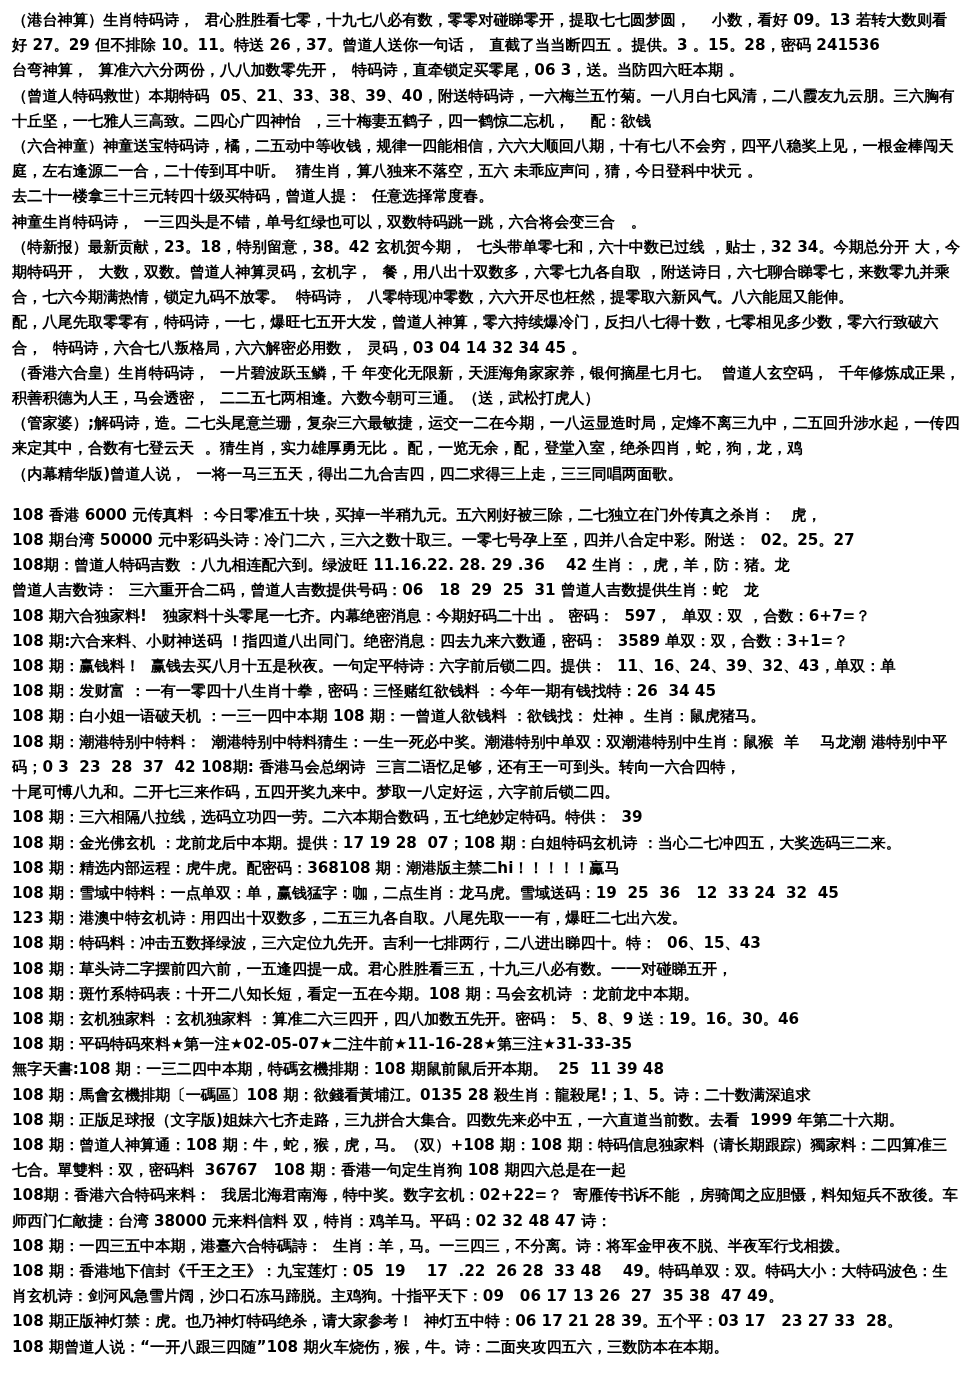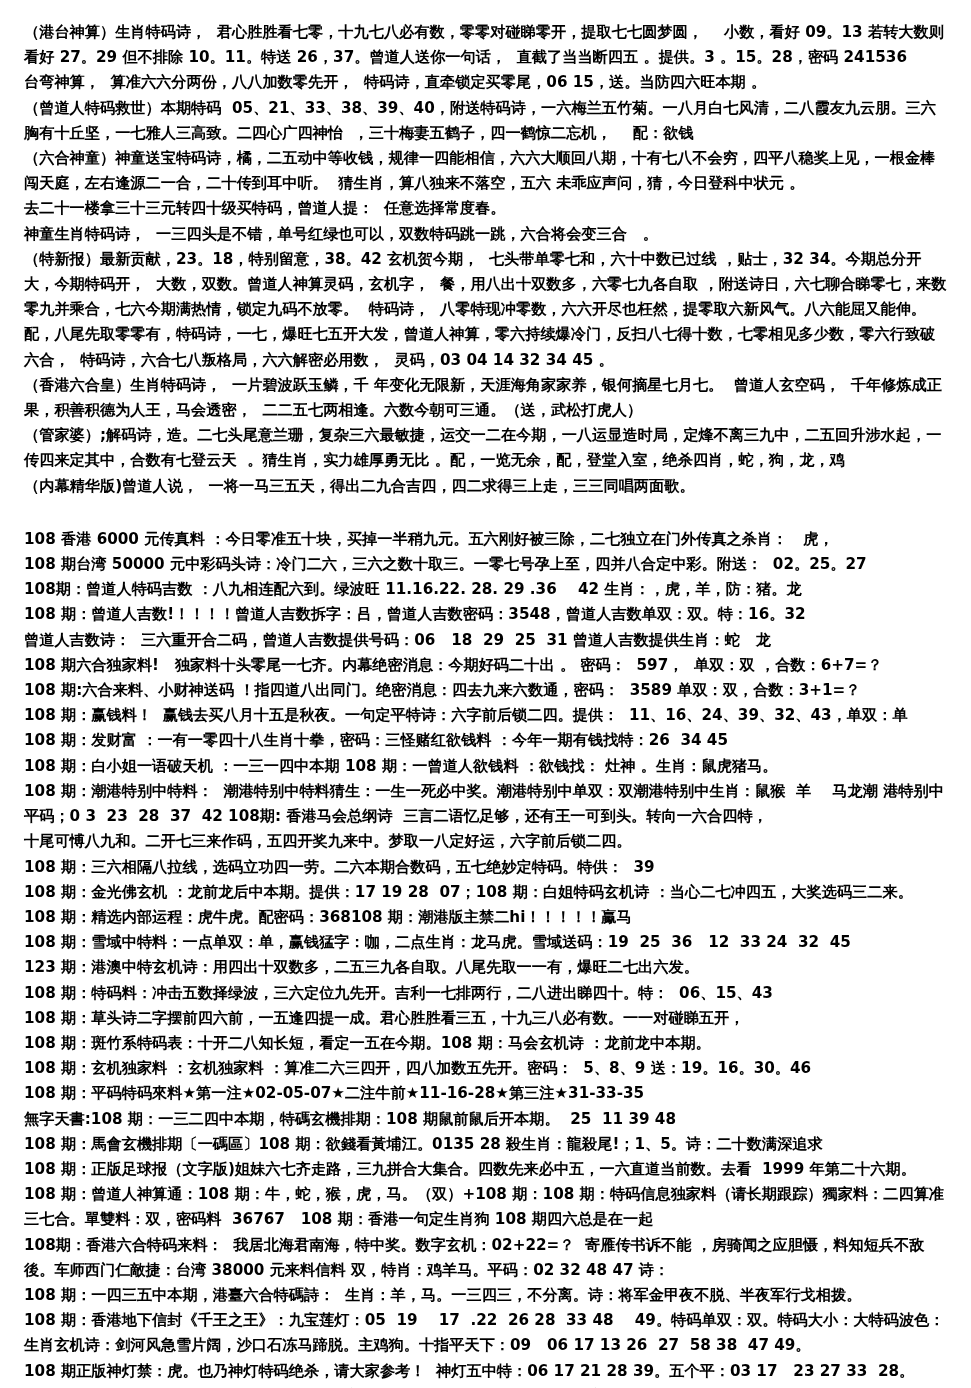--- a/index.html
+++ b/index.html
@@ -15,21 +15,21 @@
   }
   .page {
     width: 971px;
     min-height: 1388px;
     box-sizing: border-box;
     padding: 8px 10px 6px 12px;
     background: #ffffff;
     position: relative;
   }
   .block {
-    margin: 12px;
+    margin: 0;
   }
   .line {
     font-size: 15.2px;
     line-height: 25.2px;
     letter-spacing: 0px;
     white-space: pre-wrap;
     word-break: break-all;
     font-weight: bold;
     color: #000;
   }
@@ -46,39 +46,38 @@
     height: 10px;
   }
 </style>
 </head>
 <body>
 
 <div class="page">
 
   <div class="block sec-top">
     <div class="line">（港台神算）生肖特码诗，  君心胜胜看七零，十九七八必有数，零零对碰睇零开，提取七七圆梦圆，    小数，看好 09。13 若转大数则看好 27。29 但不排除 10。11。特送 26，37。曾道人送你一句话，  直截了当当断四五 。提供。3 。15。28，密码 241536</div>
-    <div class="line">台弯神算，  算准六六分两份，八八加数零先开，  特码诗，直牵锁定买零尾，06 15，送。当防四六旺本期 。</div>
+    <div class="line">台弯神算，  算准六六分两份，八八加数零先开，  特码诗，直牵锁定买零尾，06 3，送。当防四六旺本期 。</div>
     <div class="line">（曾道人特码救世）本期特码  05、21、33、38、39、40，附送特码诗，一六梅兰五竹菊。一八月白七风清，二八霞友九云朋。三六胸有十丘坚，一七雅人三高致。二四心广四神怡  ，三十梅妻五鹤子，四一鹤惊二忘机，    配：欲钱</div>
     <div class="line">（六合神童）神童送宝特码诗，橘，二五动中等收钱，规律一四能相信，六六大顺回八期，十有七八不会穷，四平八稳奖上见，一根金棒闯天庭，左右逢源二一合，二十传到耳中听。  猜生肖，算八独来不落空，五六 未乖应声问，猜，今日登科中状元 。</div>
     <div class="line">去二十一楼拿三十三元转四十级买特码，曾道人提：  任意选择常度春。</div>
     <div class="line">神童生肖特码诗，  一三四头是不错，单号红绿也可以，双数特码跳一跳，六合将会变三合   。</div>
     <div class="line">（特新报）最新贡献，23。18，特别留意，38。42 玄机贺今期，  七头带单零七和，六十中数已过线 ，贴士，32 34。今期总分开 大，今期特码开，  大数，双数。曾道人神算灵码，玄机字，  餐，用八出十双数多，六零七九各自取 ，附送诗日，六七聊合睇零七，来数零九并乘合，七六今期满热情，锁定九码不放零。  特码诗，  八零特现冲零数，六六开尽也枉然，提零取六新风气。八六能屈又能伸。</div>
     <div class="line">配，八尾先取零零有，特码诗，一七，爆旺七五开大发，曾道人神算，零六持续爆冷门，反扫八七得十数，七零相见多少数，零六行致破六合，  特码诗，六合七八叛格局，六六解密必用数，  灵码，03 04 14 32 34 45 。</div>
     <div class="line">（香港六合皇）生肖特码诗，  一片碧波跃玉鳞，千 年变化无限新，天涯海角家家养，银何摘星七月七。  曾道人玄空码，  千年修炼成正果，积善积德为人王，马会透密，  二二五七两相逢。六数今朝可三通。（送，武松打虎人）</div>
     <div class="line">（管家婆）;解码诗，造。二七头尾意兰珊，复杂三六最敏捷，运交一二在今期，一八运显造时局，定烽不离三九中，二五回升涉水起，一传四来定其中，合数有七登云天  。猜生肖，实力雄厚勇无比 。配，一览无余，配，登堂入室，绝杀四肖，蛇，狗，龙，鸡</div>
     <div class="line">（内幕精华版)曾道人说，  一将一马三五天，得出二九合吉四，四二求得三上走，三三同唱两面歌。</div>
   </div>
 
   <div class="gap"></div>
 
   <div class="block sec-bottom">
     <div class="line">108 香港 6000 元传真料 ：今日零准五十块，买掉一半稍九元。五六刚好被三除，二七独立在门外传真之杀肖：   虎，</div>
     <div class="line">108 期台湾 50000 元中彩码头诗：冷门二六，三六之数十取三。一零七号孕上至，四并八合定中彩。附送：  02。25。27</div>
     <div class="line">108期：曾道人特码吉数 ：八九相连配六到。绿波旺 11.16.22. 28. 29 .36    42 生肖：，虎，羊，防：猪。龙</div>
-    <div class="line">108 期：曾道人吉数!！！！！曾道人吉数拆字：吕，曾道人吉数密码：3548，曾道人吉数单双：双。特：16。32</div>
     <div class="line">曾道人吉数诗：  三六重开合二码，曾道人吉数提供号码：06   18  29  25  31 曾道人吉数提供生肖：蛇   龙</div>
     <div class="line">108 期六合独家料!   独家料十头零尾一七齐。内幕绝密消息：今期好码二十出 。 密码：  597，  单双：双 ，合数：6+7=？</div>
     <div class="line">108 期:六合来料、小财神送码 ！指四道八出同门。绝密消息：四去九来六数通，密码：  3589 单双：双，合数：3+1=？</div>
     <div class="line">108 期：赢钱料！  赢钱去买八月十五是秋夜。一句定平特诗：六字前后锁二四。提供：  11、16、24、39、32、43，单双：单</div>
     <div class="line">108 期：发财富 ：一有一零四十八生肖十拳，密码：三怪赌红欲钱料 ：今年一期有钱找特：26  34 45</div>
     <div class="line">108 期：白小姐一语破天机 ：一三一四中本期 108 期：一曾道人欲钱料 ：欲钱找： 灶神 。生肖：鼠虎猪马。</div>
     <div class="line">108 期：潮港特别中特料：  潮港特别中特料猜生：一生一死必中奖。潮港特别中单双：双潮港特别中生肖：鼠猴  羊    马龙潮 港特别中平码；0 3  23  28  37  42 108期: 香港马会总纲诗  三言二语忆足够，还有王一可到头。转向一六合四特，</div>
     <div class="line">十尾可愽八九和。二开七三来作码，五四开奖九来中。梦取一八定好运，六字前后锁二四。</div>
     <div class="line">108 期：三六相隔八拉线，选码立功四一劳。二六本期合数码，五七绝妙定特码。特供：  39</div>
     <div class="line">108 期：金光佛玄机 ：龙前龙后中本期。提供：17 19 28  07；108 期：白姐特码玄机诗 ：当心二七冲四五，大奖选码三二来。</div>
@@ -89,18 +88,18 @@
     <div class="line">108 期：草头诗二字摆前四六前，一五逢四提一成。君心胜胜看三五，十九三八必有数。一一对碰睇五开，</div>
     <div class="line">108 期：斑竹系特码表：十开二八知长短，看定一五在今期。108 期：马会玄机诗 ：龙前龙中本期。</div>
     <div class="line">108 期：玄机独家料 ：玄机独家料 ：算准二六三四开，四八加数五先开。密码：  5、8、9 送：19。16。30。46</div>
     <div class="line">108 期：平码特码來料★第一注★02-05-07★二注牛前★11-16-28★第三注★31-33-35</div>
     <div class="line">無字天書:108 期：一三二四中本期，特碼玄機排期：108 期鼠前鼠后开本期。  25  11 39 48</div>
     <div class="line">108 期：馬會玄機排期〔一碼區〕108 期：欲錢看黃埔江。0135 28 殺生肖：龍殺尾!；1、5。诗：二十数满深追求</div>
     <div class="line">108 期：正版足球报（文字版)姐妹六七齐走路，三九拼合大集合。四数先来必中五，一六直道当前数。去看  1999 年第二十六期。</div>
     <div class="line">108 期：曾道人神算通：108 期：牛，蛇，猴，虎，马。（双）+108 期：108 期：特码信息独家料（请长期跟踪）獨家料：二四算准三七合。單雙料：双，密码料  36767   108 期：香港一句定生肖狗 108 期四六总是在一起</div>
     <div class="line">108期：香港六合特码来料：  我居北海君南海，特中奖。数字玄机：02+22=？  寄雁传书诉不能 ，房骑闻之应胆慑，料知短兵不敌後。车师西门仁敵捷：台湾 38000 元来料信料 双，特肖：鸡羊马。平码：02 32 48 47 诗：</div>
     <div class="line">108 期：一四三五中本期，港臺六合特碼詩：  生肖：羊，马。一三四三，不分离。诗：将军金甲夜不脱、半夜军行戈相拨。</div>
-    <div class="line">108 期：香港地下信封《千王之王》：九宝莲灯：05  19    17  .22  26 28  33 48    49。特码单双：双。特码大小：大特码波色：生肖玄机诗：剑河风急雪片阔，沙口石冻马蹄脱。主鸡狗。十指平天下：09   06 17 13 26  27  58 38  47 49。</div>
+    <div class="line">108 期：香港地下信封《千王之王》：九宝莲灯：05  19    17  .22  26 28  33 48    49。特码单双：双。特码大小：大特码波色：生肖玄机诗：剑河风急雪片阔，沙口石冻马蹄脱。主鸡狗。十指平天下：09   06 17 13 26  27  35 38  47 49。</div>
     <div class="line">108 期正版神灯禁：虎。也乃神灯特码绝杀，请大家参考！  神灯五中特：06 17 21 28 39。五个平：03 17   23 27 33  28。</div>
     <div class="line">108 期曾道人说：“一开八跟三四随”108 期火车烧伤，猴，牛。诗：二面夹攻四五六，三数防本在本期。</div>
   </div>
 
 </div>
 
 </body></html>

